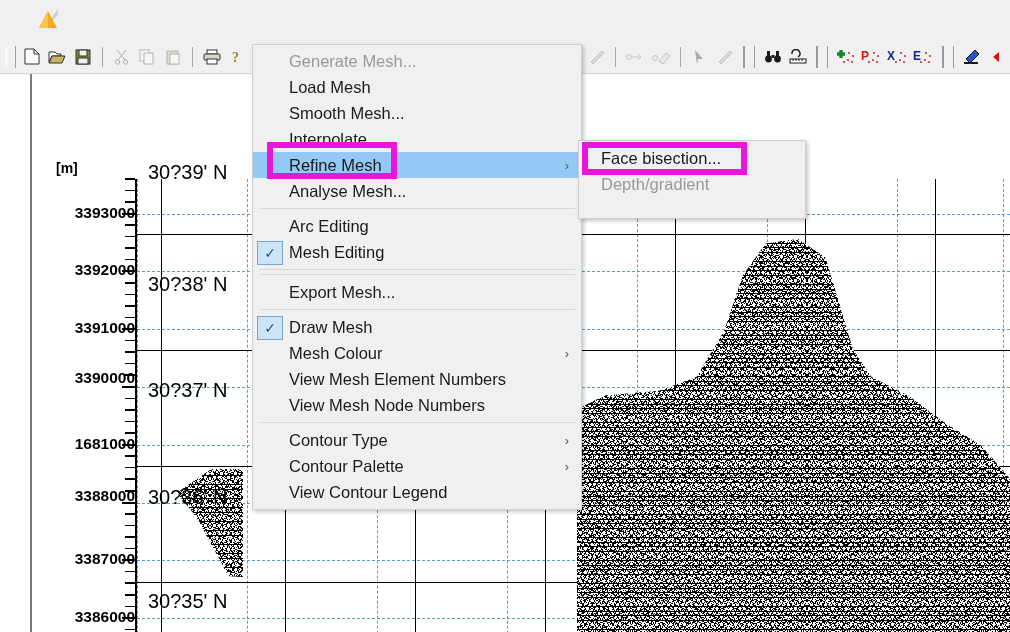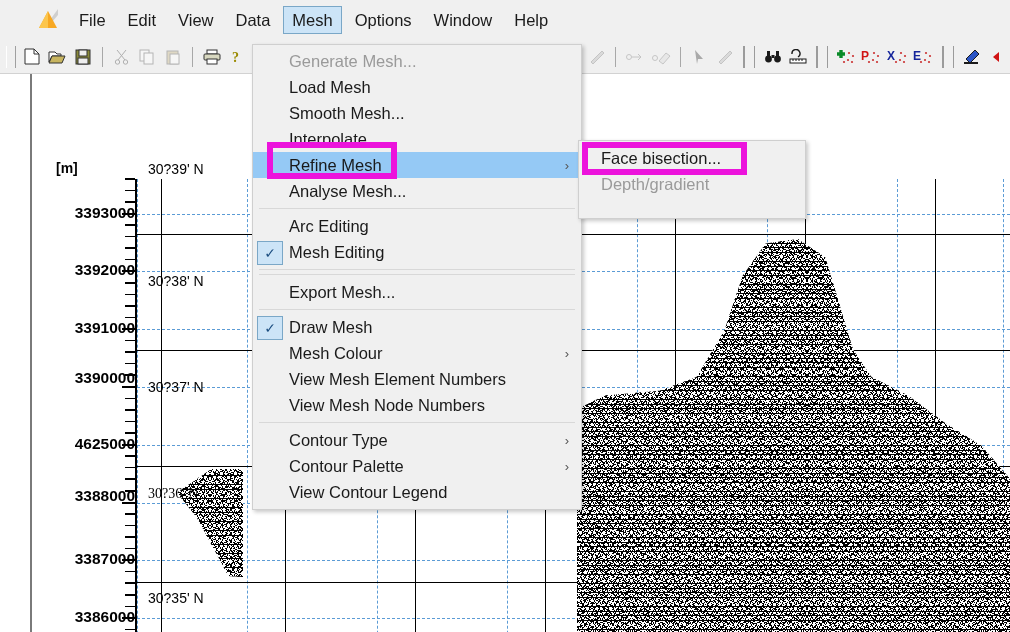--- a/index.html
+++ b/index.html
@@ -94,21 +94,21 @@
   }
   .ytick-label{
     position:absolute;right:0;
     font-size:15.5px;color:#000;font-weight:bold;
     text-align:right;white-space:nowrap;
   }
   .ylabels{
     position:absolute;left:40px;top:73px;width:95px;height:559px;
   }
   .latlabel{
-    position:absolute;font-size:14px;color:#000;white-space:nowrap;
+    position:absolute;font-size:20px;color:#000;white-space:nowrap;
   }
 
   
   .plot{
     position:absolute;left:137px;top:105px;width:873px;height:520px;
     overflow:hidden;
   }
   .axis-spine{
     position:absolute;left:135px;top:105px;width:2px;height:520px;background:#000;
   }
@@ -279,52 +279,42 @@
         <div class="tick" style="top: 150.222px;"></div>
         <div class="tick" style="top: 127.111px;"></div>
         <div class="tick" style="top: 115.556px;"></div>
         <div class="tick" style="top: 104px;"></div>
       </div>
     <div class="ylabels" id="ylabels">
         <div class="ytick-label" style="top: 56.6667px;">3393000</div>
         <div class="ytick-label" style="top: 114.444px; margin-left: 40px;">3392000</div>
         <div class="ytick-label" style="top: 172.222px;">3391000</div>
         <div class="ytick-label" style="top: 222px;">3390000</div>
-        <div class="ytick-label" style="top: 287.778px;">4625000</div>
+        <div class="ytick-label" style="top: 287.778px;">1681000</div>
         <div class="ytick-label" style="top: 340px;">3388000</div>
         <div class="ytick-label" style="top: 403.333px;">3387000</div>
         <div class="ytick-label" style="top: 461.111px;">3386000</div>
       </div>
     <div id="latlabels">
         <div class="latlabel" style="left: 148px; top: 87px;">30?39' N</div>
         <div class="latlabel" style="left: 148px; top: 199px;">30?38' N</div>
         <div class="latlabel" style="left: 148px; top: 305px;">30?37' N</div>
-        <div class="latlabel" style="left: 148px; top: 412px; font-family: Liberation Serif, serif;">30?36' N</div>
+        <div class="latlabel" style="left: 148px; top: 412px;">30?36' N</div>
         <div class="latlabel" style="left: 148px; top: 516px;">30?35' N</div>
       </div>
 
   </div>
   <div class="doc-left-edge"></div>
 
   <div class="menubar">
     <div class="app-icon">
       <div class="wing"></div>
       <div class="pyr"></div>
       <div class="pyr2"></div>
     </div>
-    <div id="menubar-items" style="display:flex;align-items:center;">
-        <div class="menubar-item">File</div>
-        <div class="menubar-item">Edit</div>
-        <div class="menubar-item">View</div>
-        <div class="menubar-item">Data</div>
-        <div class="menubar-item active">Mesh</div>
-        <div class="menubar-item">Options</div>
-        <div class="menubar-item">Window</div>
-        <div class="menubar-item">Help</div>
-      </div>
   </div>
 
   <div class="toolbar">
     <div class="tb-grip"></div>
 
     <div class="tb-btn">
       <svg width="16" height="17" viewBox="0 0 16 17">
           <path d="M1 1h9l5 5v10H1z" fill="#fff" stroke="#333" stroke-width="1"></path>
           <path d="M10 1v5h5" fill="none" stroke="#333" stroke-width="1"></path>
         </svg>

